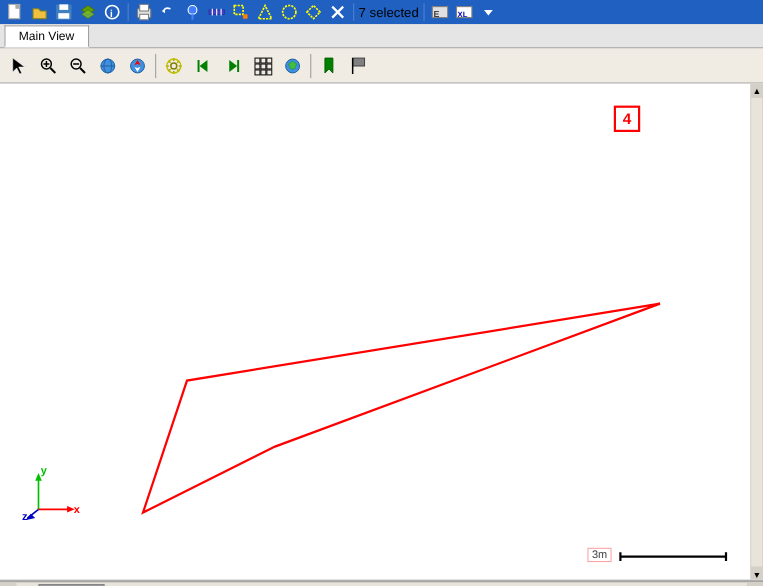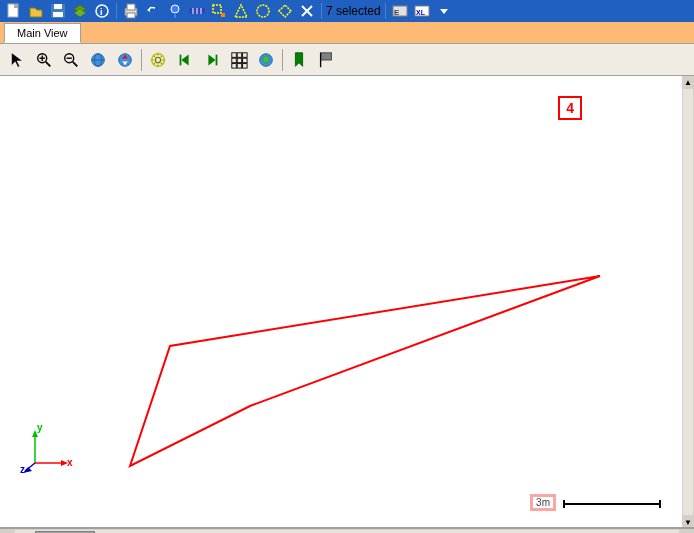--- a/index.html
+++ b/index.html
@@ -20,21 +20,21 @@
       display: flex; align-items: center; justify-content: center;
       cursor: pointer; color: white; font-size: 11px;
     }
     .toolbar-icon svg { width: 16px; height: 16px; }
     .toolbar-separator { width: 1px; height: 16px; background: #5080d0; margin: 0 2px; }
 
     
     #tab-bar {
       width: 100%;
       height: 22px;
-      background: #fdba74;
+      background: #e5e5e5;
       display: flex;
       align-items: flex-end;
       border-bottom: 1px solid #a0a0a0;
     }
     .tab {
       padding: 2px 12px;
       height: 20px;
       background: #e0dcd4;
       border: 1px solid #a0a0a0;
       border-bottom: none;
@@ -356,21 +356,21 @@
         <polygon points="3,50 8,44 12,48" fill="#0000c0"></polygon>
 
         <text x="17" y="8" font-size="10" fill="#00c000" font-weight="bold">y</text>
         <text x="47" y="43" font-size="10" fill="red" font-weight="bold">x</text>
         <text x="0" y="50" font-size="10" fill="#0000c0" font-weight="bold">z</text>
       </svg>
     </div>
 
     <div id="scale-bar" style="position:absolute;right:20px;bottom:15px;">
       <div style="display:flex;align-items:center;gap:6px;">
-        <div id="scale-label" style="border:3px solid #fca5a5;padding:0 3px;font-size:10px;background:white;color:#404040;">3m</div>
+        <div id="scale-label" style="border:1px solid #fca5a5;padding:0 3px;font-size:10px;background:white;color:#404040;">3m</div>
         <svg width="100" height="12">
           <line x1="2" y1="6" x2="98" y2="6" stroke="black" stroke-width="2"></line>
           <line x1="2" y1="2" x2="2" y2="10" stroke="black" stroke-width="2"></line>
           <line x1="98" y1="2" x2="98" y2="10" stroke="black" stroke-width="2"></line>
         </svg>
       </div>
     </div>
   </div>
 
   <div style="position:absolute;right:0;top:0;width:12px;height:452px;background:#d4d0c8;display:flex;flex-direction:column;align-items:center;">

